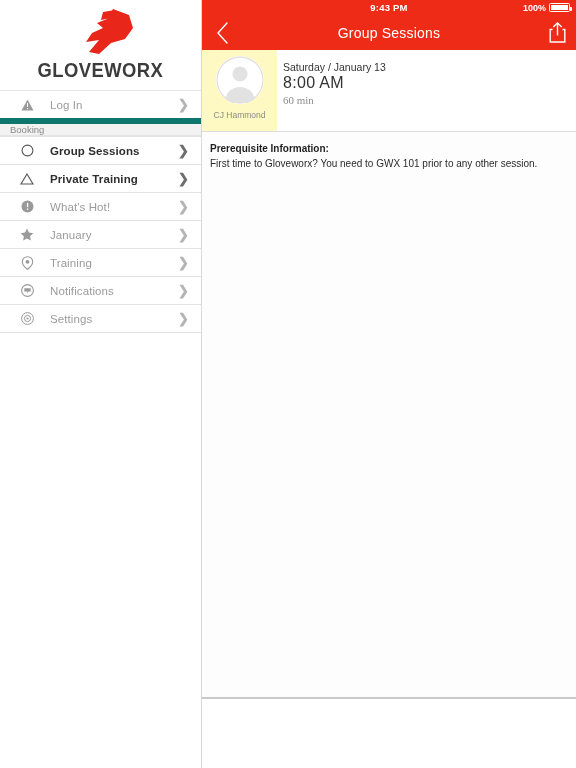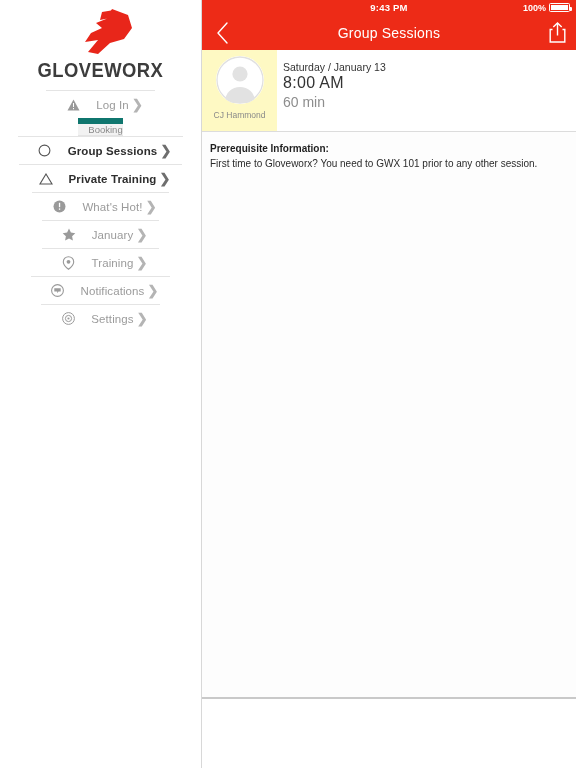--- a/index.html
+++ b/index.html
@@ -11,21 +11,20 @@
   }
   #app { position: relative; width: 576px; height: 768px; display: flex; }
 
   
   .sidebar {
     width: 202px; height: 768px;
     background: #ffffff;
     border-right: 1px solid #d8d8d8;
     display: flex; flex-direction: column;
     flex: 0 0 202px;
-    align-items: center;
   }
   .logo-block {
     height: 90px;
     display: flex; flex-direction: column;
     align-items: center; justify-content: flex-start;
     padding-top: 6px;
   }
   .logo-mark { width: 84px; height: 52px; display: block; }
   .logo-word {
     font-family: "Liberation Sans", sans-serif;
@@ -140,21 +139,21 @@
   }
   .avatar-name {
     margin-top: 6px;
     font-size: 8.5px; color: #8a8a8a;
     white-space: nowrap;
   }
   .card-right { flex: 1; padding: 10px 0 0 6px; background: #ffffff; }
   .sess-title { font-size: 12.5px; font-weight: bold; color: #262626; line-height: 1.2; }
   .sess-date { font-size: 10.5px; color: #343434; line-height: 1.35; }
   .sess-time { font-size: 16px; color: #333333; line-height: 1.15; letter-spacing: 0.3px; }
-  .sess-dur { font-size: 14px; color: #8d8d8d; line-height: 1.3; }
+  .sess-dur { font-size: 11px; color: #8d8d8d; line-height: 1.3; font-family: Liberation Serif, serif; }
 
   .content { flex: 1; background: #fdfdfd; padding: 10px 0 0 8px; }
   .prereq-title { font-size: 10px; font-weight: bold; color: #1f1f1f; line-height: 1.45; }
   .prereq-body { font-size: 10px; color: #2b2b2b; line-height: 1.45; }
 
   .bottom-edge { height: 2px; background: #c9c9c9; flex: 0 0 2px; }
 </style>
 </head>
 <body>
 

